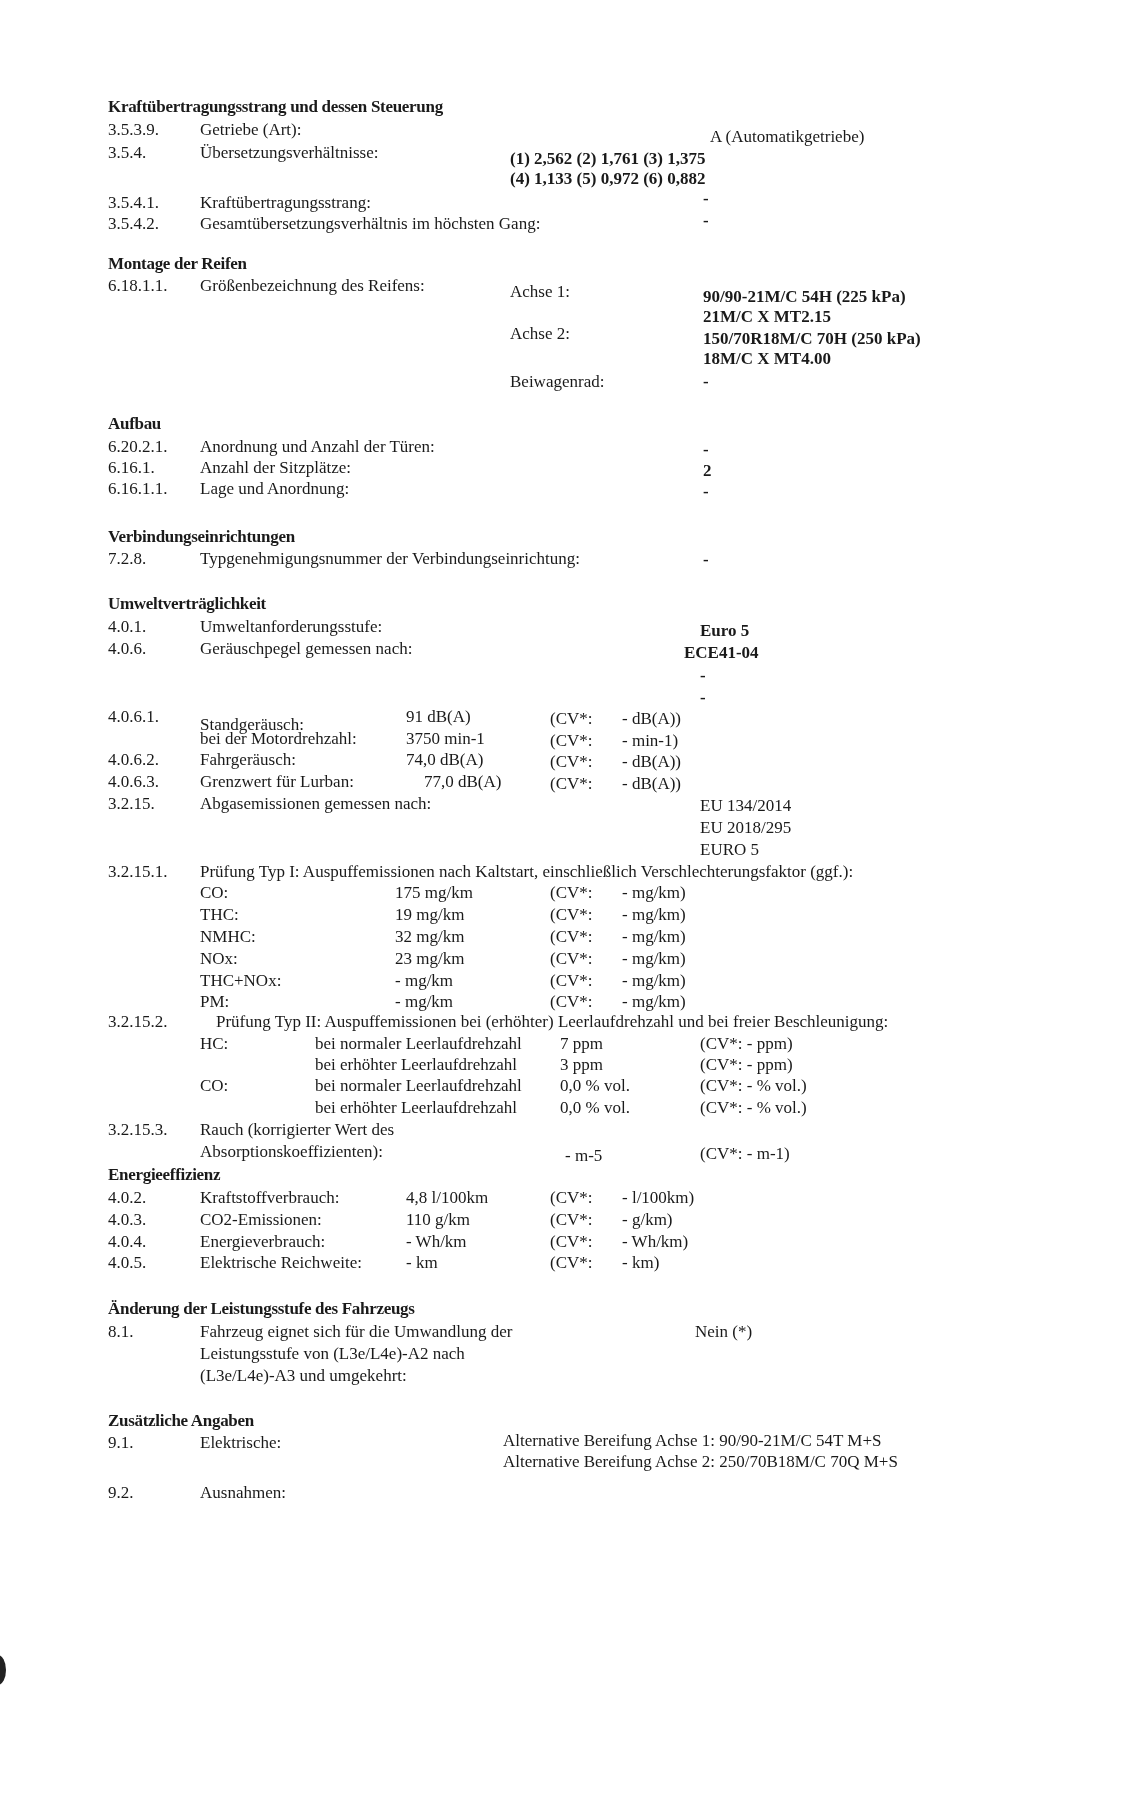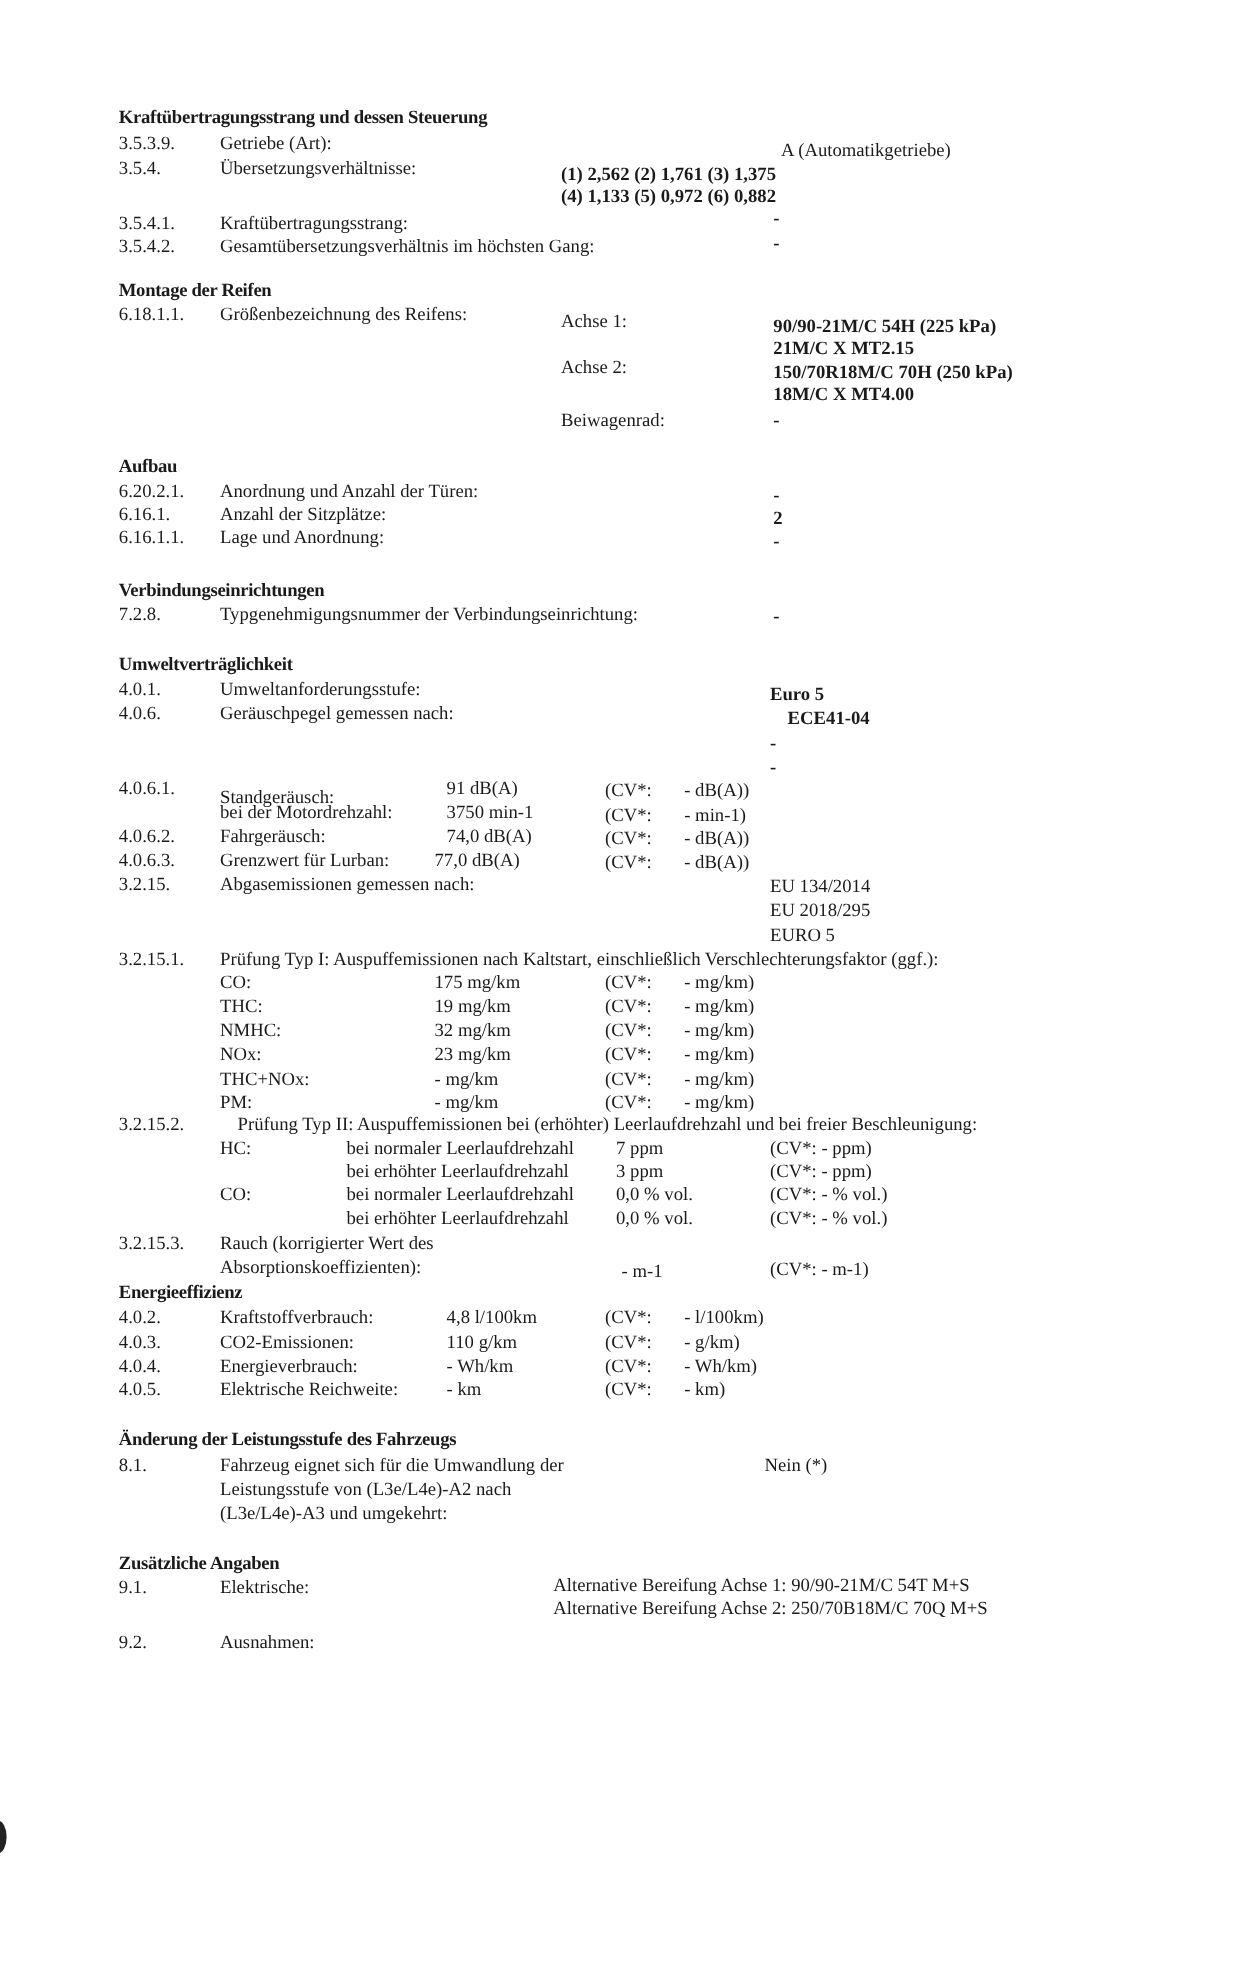--- a/index.html
+++ b/index.html
@@ -59,21 +59,21 @@
 <div class="abs" style="left:108px;top:550px">7.2.8.</div>
 <div class="abs" style="left:200px;top:550px">Typgenehmigungsnummer der Verbindungseinrichtung:</div>
 <div class="abs b" style="left:703px;top:551px">-</div>
 
 <div class="abs h" style="left:108px;top:595px">Umweltverträglichkeit</div>
 <div class="abs" style="left:108px;top:618px">4.0.1.</div>
 <div class="abs" style="left:200px;top:618px">Umweltanforderungsstufe:</div>
 <div class="abs b" style="left:700px;top:622px">Euro 5</div>
 <div class="abs" style="left:108px;top:640px">4.0.6.</div>
 <div class="abs" style="left:200px;top:640px">Geräuschpegel gemessen nach:</div>
-<div class="abs b" style="left:716px;top:644px">ECE41-04</div>
+<div class="abs b" style="left:684px;top:644px">ECE41-04</div>
 <div class="abs b" style="left:700px;top:667px">-</div>
 <div class="abs b" style="left:700px;top:689px">-</div>
 
 <div class="abs" style="left:108px;top:708px">4.0.6.1.</div>
 <div class="abs" style="left:200px;top:716px">Standgeräusch:</div>
 <div class="abs" style="left:406px;top:708px">91 dB(A)</div>
 <div class="abs" style="left:550px;top:710px">(CV*:</div>
 <div class="abs" style="left:622px;top:710px">- dB(A))</div>
 
 <div class="abs" style="left:200px;top:730px">bei der Motordrehzahl:</div>
@@ -82,21 +82,21 @@
 <div class="abs" style="left:622px;top:732px">- min-1)</div>
 
 <div class="abs" style="left:108px;top:751px">4.0.6.2.</div>
 <div class="abs" style="left:200px;top:751px">Fahrgeräusch:</div>
 <div class="abs" style="left:406px;top:751px">74,0 dB(A)</div>
 <div class="abs" style="left:550px;top:753px">(CV*:</div>
 <div class="abs" style="left:622px;top:753px">- dB(A))</div>
 
 <div class="abs" style="left:108px;top:773px">4.0.6.3.</div>
 <div class="abs" style="left:200px;top:773px">Grenzwert für Lurban:</div>
-<div class="abs" style="left:395px;top:773px">77,0 dB(A)</div>
+<div class="abs" style="left:424px;top:773px">77,0 dB(A)</div>
 <div class="abs" style="left:550px;top:775px">(CV*:</div>
 <div class="abs" style="left:622px;top:775px">- dB(A))</div>
 
 <div class="abs" style="left:108px;top:795px">3.2.15.</div>
 <div class="abs" style="left:200px;top:795px">Abgasemissionen gemessen nach:</div>
 <div class="abs" style="left:700px;top:797px">EU 134/2014</div>
 <div class="abs" style="left:700px;top:819px">EU 2018/295</div>
 <div class="abs" style="left:700px;top:841px">EURO 5</div>
 
 <div class="abs" style="left:108px;top:863px">3.2.15.1.</div>
@@ -149,21 +149,21 @@
 <div class="abs" style="left:560px;top:1077px">0,0 % vol.</div>
 <div class="abs" style="left:700px;top:1077px">(CV*: - % vol.)</div>
 
 <div class="abs" style="left:315px;top:1099px">bei erhöhter Leerlaufdrehzahl</div>
 <div class="abs" style="left:560px;top:1099px">0,0 % vol.</div>
 <div class="abs" style="left:700px;top:1099px">(CV*: - % vol.)</div>
 
 <div class="abs" style="left:108px;top:1121px">3.2.15.3.</div>
 <div class="abs" style="left:200px;top:1121px">Rauch (korrigierter Wert des</div>
 <div class="abs" style="left:200px;top:1143px">Absorptionskoeffizienten):</div>
-<div class="abs" style="left:565px;top:1147px">- m-1</div>
+<div class="abs" style="left:565px;top:1147px">- m-5</div>
 <div class="abs" style="left:700px;top:1145px">(CV*: - m-1)</div>
 
 <div class="abs h" style="left:108px;top:1166px">Energieeffizienz</div>
 <div class="abs" style="left:108px;top:1189px">4.0.2.</div>
 <div class="abs" style="left:200px;top:1189px">Kraftstoffverbrauch:</div>
 <div class="abs" style="left:406px;top:1189px">4,8 l/100km</div>
 <div class="abs" style="left:550px;top:1189px">(CV*:</div>
 <div class="abs" style="left:622px;top:1189px">- l/100km)</div>
 
 <div class="abs" style="left:108px;top:1211px">4.0.3.</div>

